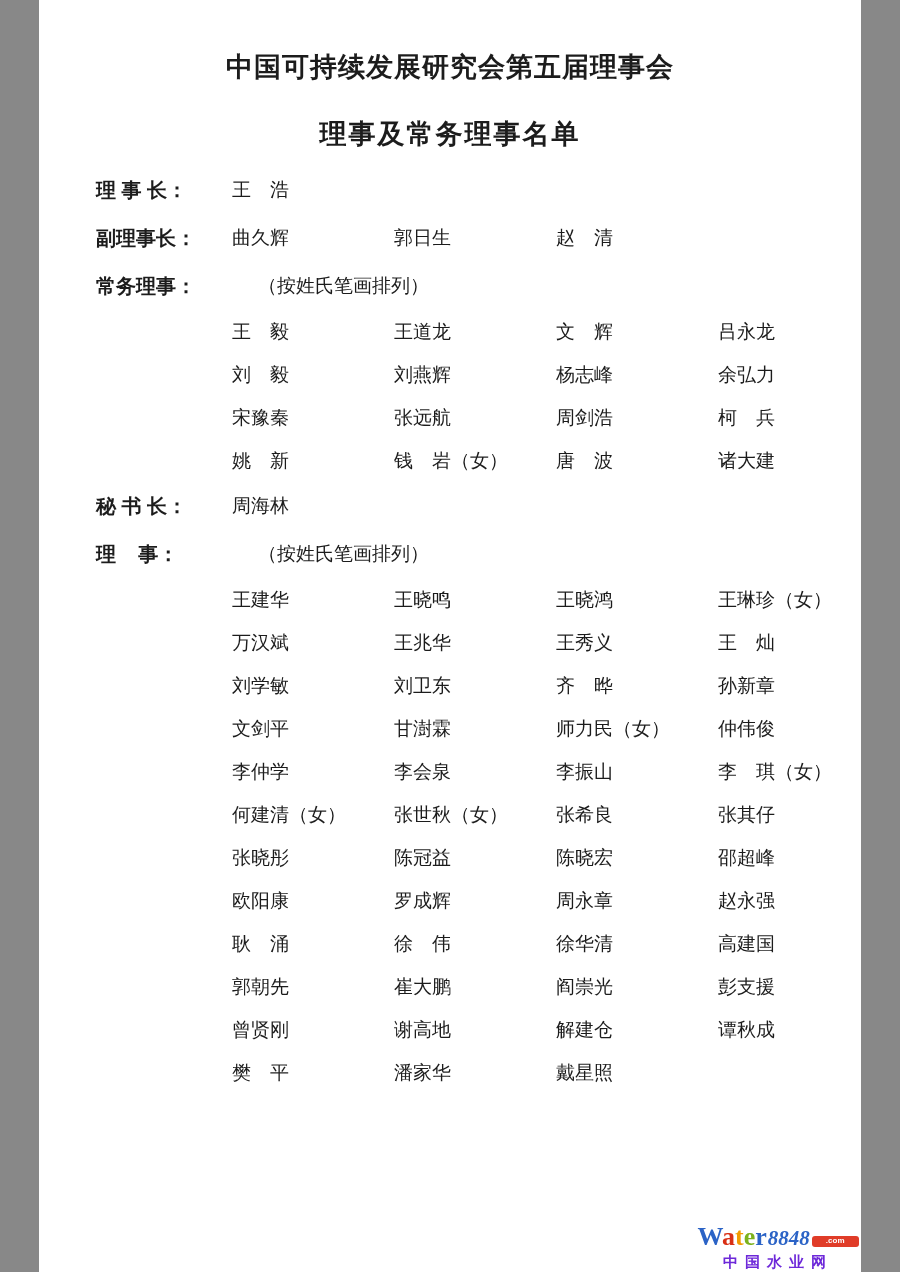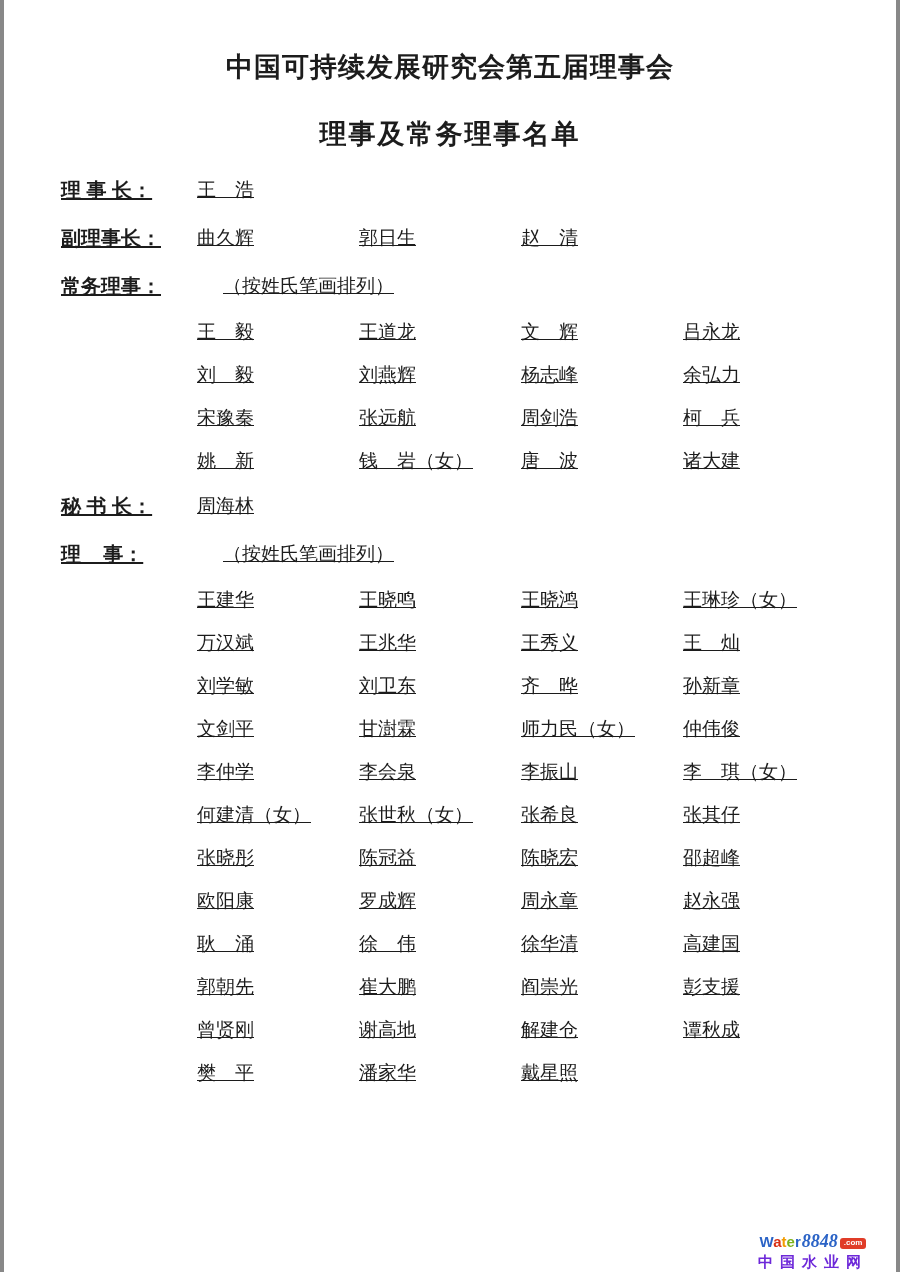--- a/index.html
+++ b/index.html
@@ -1,18 +1,18 @@
 <!DOCTYPE html>
 <html><head>
 <meta charset="utf-8">
 <style>
   html, body { margin: 0; padding: 0; background: #888; }
   .page {
     position: relative;
-    width: 892px;
+    width: 822px;
     height: 1272px;
     margin: 0 auto;
     background: #ffffff;
     overflow: hidden;
     font-family: "Liberation Serif", "DejaVu Serif", serif;
     color: #1c1c1c;
   }
   .doc-title {
     margin: 0;
     padding-top: 50px;
@@ -30,21 +30,20 @@
     font-family: "Liberation Sans", "DejaVu Sans", sans-serif;
     font-weight: bold;
     font-size: 27px;
     letter-spacing: 2px;
     line-height: 32px;
   }
   .roster {
     margin-top: 16px;
     padding-left: 57px;
     padding-right: 22px;
-    text-decoration: underline;
   }
   .row {
     display: flex;
     align-items: center;
     height: 43px;
   }
   .row.has-label { height: 48px; }
   .row-label {
     display: inline-block;
     width: 136px;
@@ -77,42 +76,42 @@
     cursor: pointer;
     line-height: 1.1;
   }
   .logo-top {
     display: flex;
     align-items: baseline;
     justify-content: center;
     white-space: nowrap;
   }
   .logo-word {
-    font-family: Liberation Sans, sans-serif;
-    font-weight: bold;
-    font-size: 15px;
+    font-family: Liberation Serif, serif;
+    font-weight: bold;
+    font-size: 26px;
     letter-spacing: 0;
   }
   .logo-num {
     font-family: "Liberation Serif", "DejaVu Serif", serif;
     font-style: italic;
     font-weight: bold;
-    font-size: 18px;
+    font-size: 21px;
     color: #2b63c6;
     margin-left: 1px;
   }
   .logo-tld {
     display: inline-block;
     background: #e03c28;
     color: #ffffff;
     font-family: "Liberation Sans", "DejaVu Sans", sans-serif;
     font-size: 8px;
     font-weight: bold;
     border-radius: 3px;
-    padding: 1px 4px;
+    padding: 1px 14px;
     margin-left: 2px;
     transform: translateY(-2px);
   }
   .logo-site {
     font-family: "Liberation Sans", "DejaVu Sans", sans-serif;
     font-weight: bold;
     font-size: 15px;
     color: #6d28d9;
     letter-spacing: 7px;
     margin-top: 2px;

